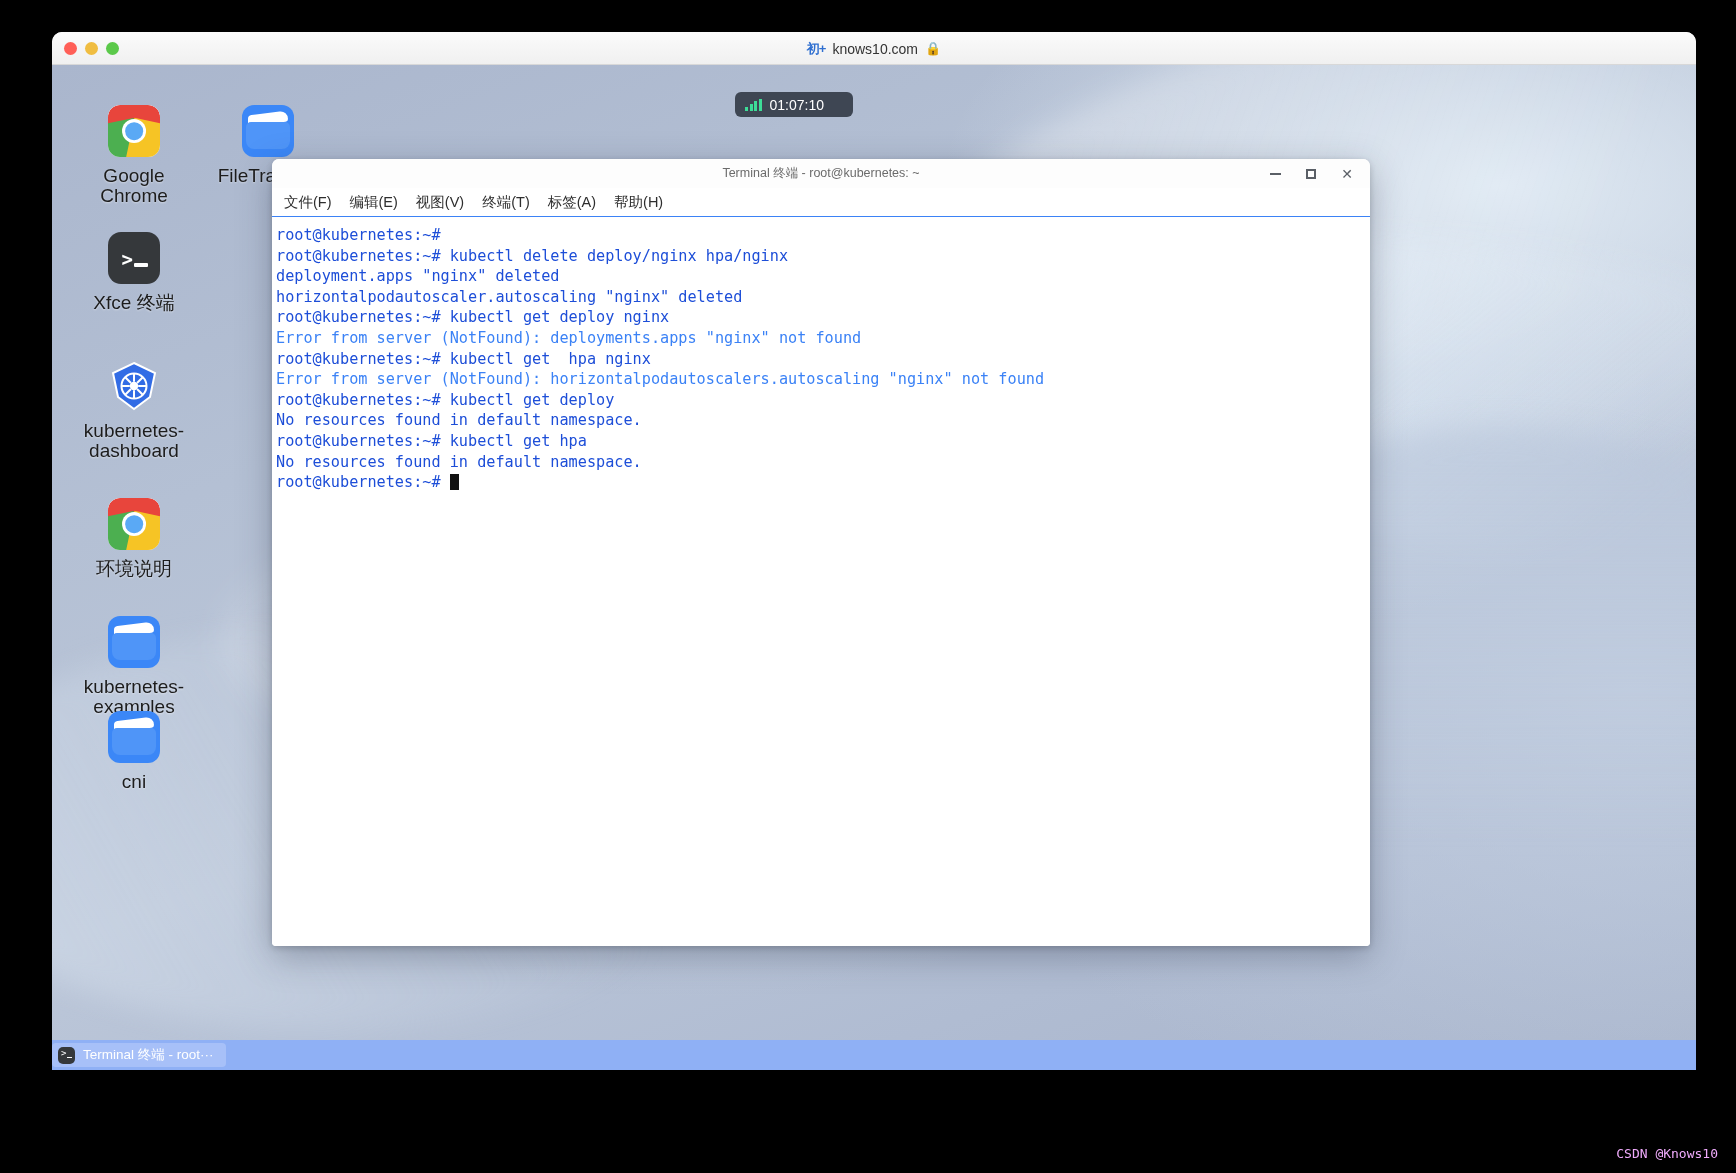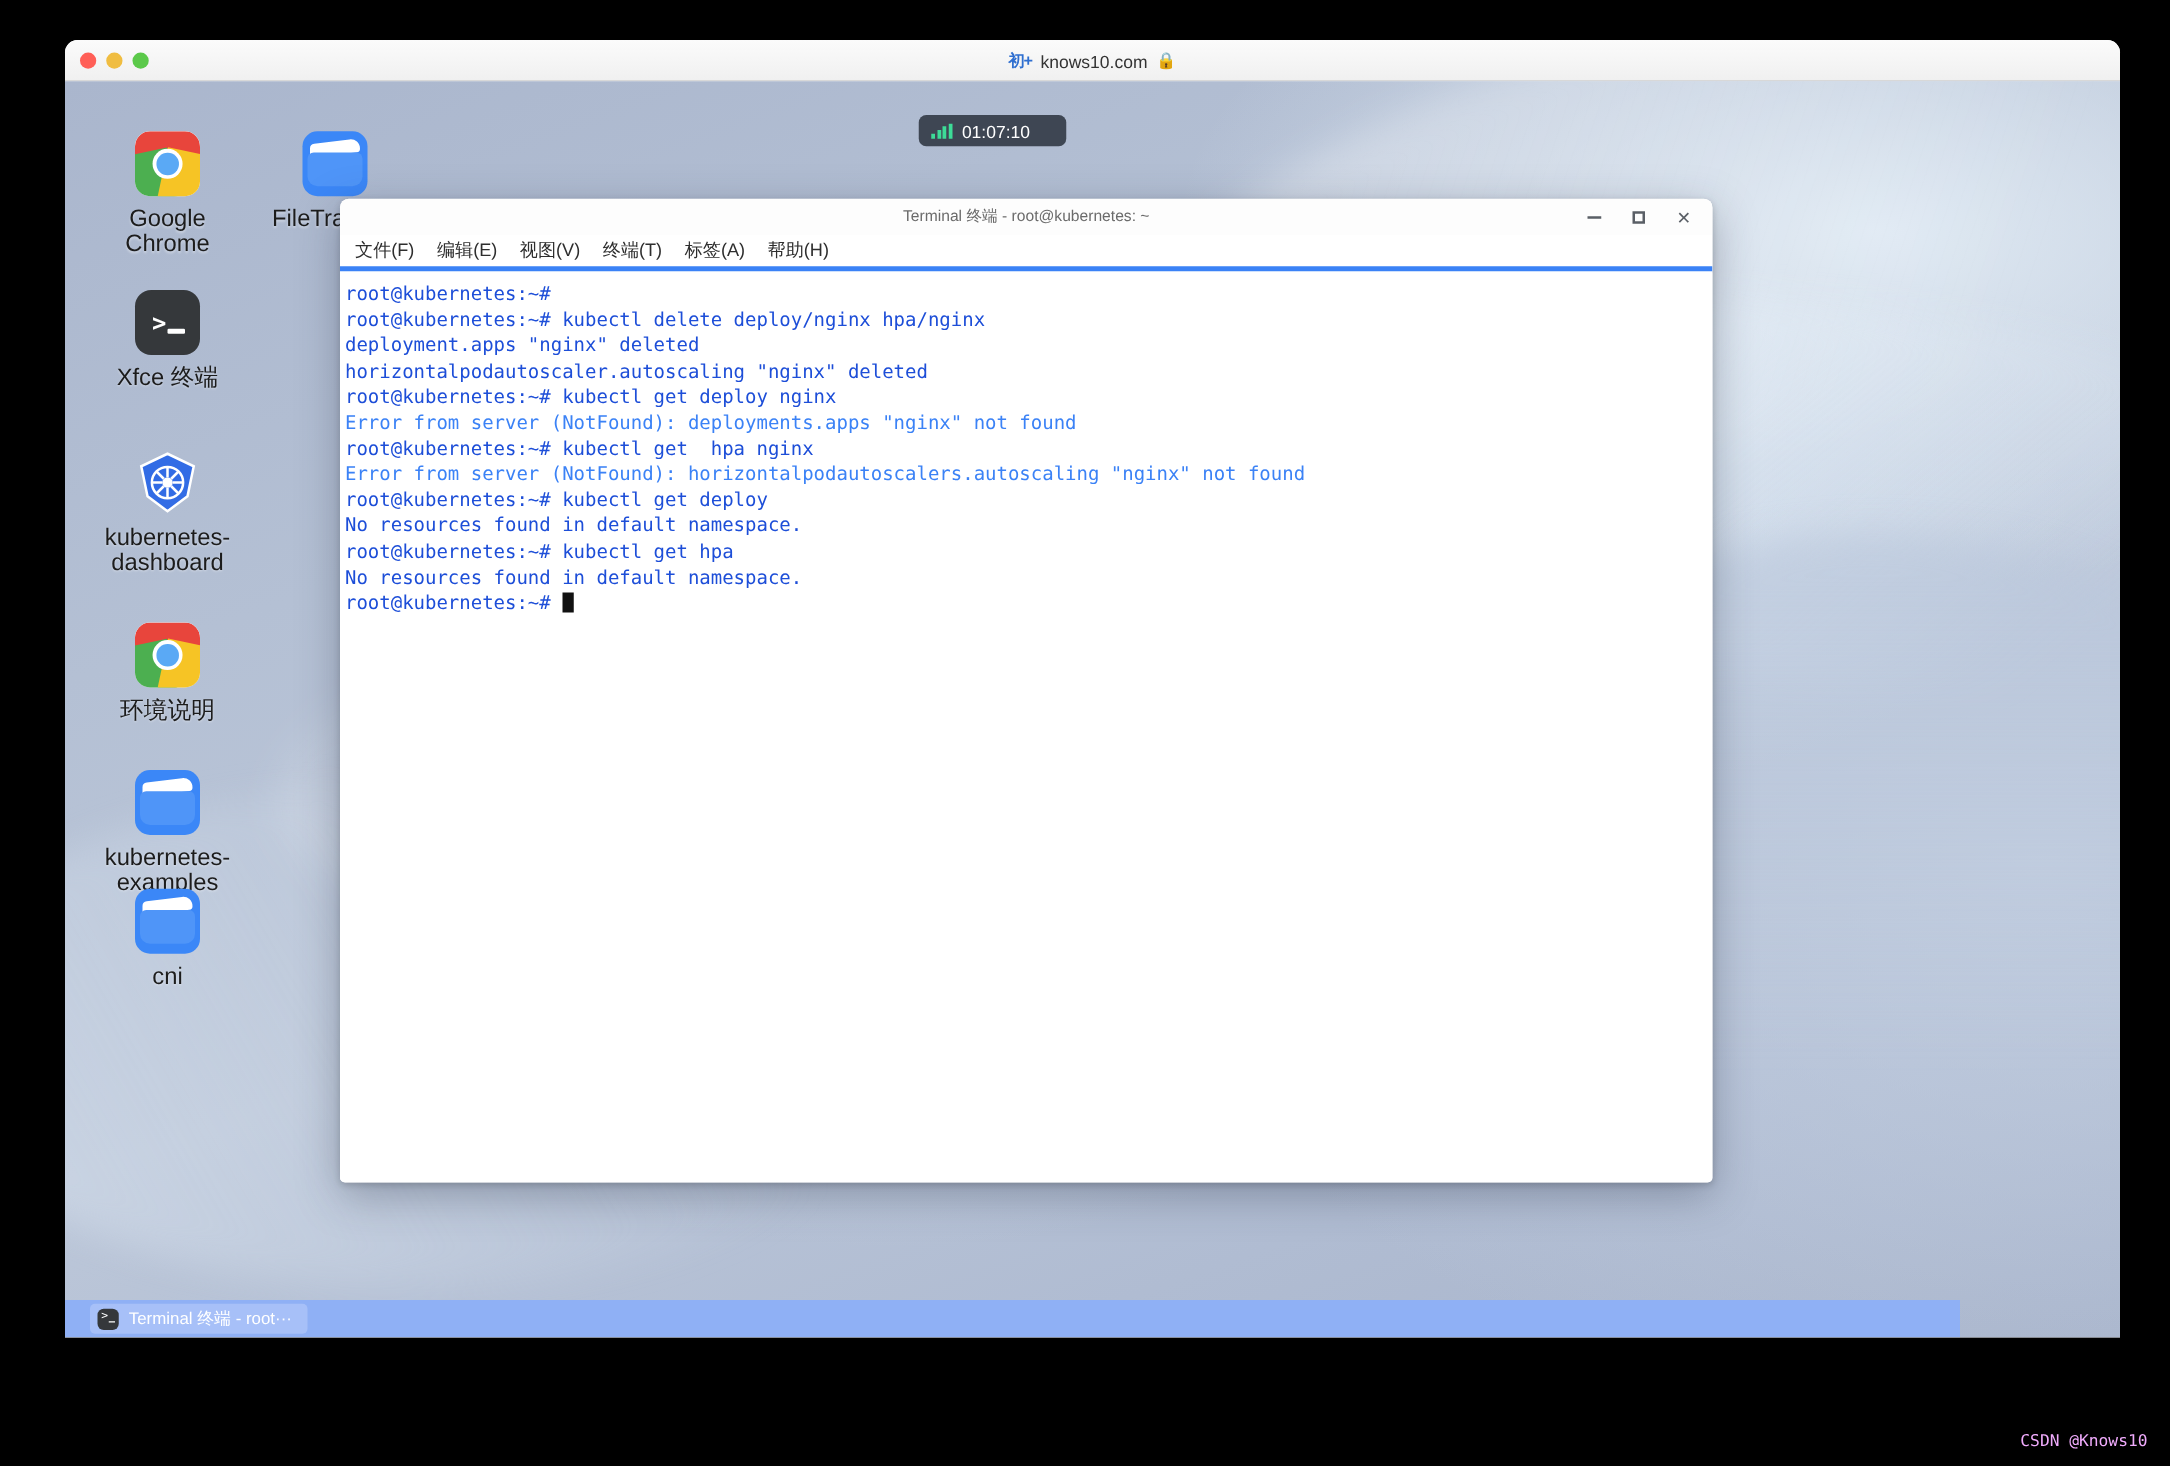--- a/index.html
+++ b/index.html
@@ -176,21 +176,21 @@
     width: 34px; height: 26px;
     display: flex; align-items: center; justify-content: center;
     color: #5a5f66; font-size: 14px; line-height: 1;
     cursor: default;
   }
   .wbtn .mdash { display:block; width: 11px; height: 2px; background:#5a5f66; }
   .wbtn .msq   { display:block; width: 10px; height: 10px; border: 2px solid #5a5f66; }
   .term-menubar {
     height: 29px;
     background: #ffffff;
-    border-bottom: 4px solid #3b82f6;
+    border-bottom: 1px solid #3b82f6;
     display: flex; align-items: center;
     padding: 0 4px;
     gap: 2px;
   }
   .menu-item {
     padding: 3px 8px;
     font-size: 14.5px; color: #2e2e2e;
     border-radius: 3px;
   }
   .term-body {
@@ -210,24 +210,24 @@
     display: inline-block;
     width: 9px; height: 16px;
     background: #111;
     vertical-align: -3px;
   }
 
   
   .taskbar {
     position: absolute;
     left: 0; bottom: 0;
-    width: 1516px; height: 30px;
+    width: 1644px; height: 30px;
     background: #8fb0f5;
     display: flex; align-items: center;
-    padding-left: 20px;
+    padding-left: 0;
     z-index: 70;
   }
   .task-btn {
     height: 24px;
     display: flex; align-items: center; gap: 8px;
     padding: 0 12px 0 6px;
     background: #a7c0f8;
     border-radius: 4px;
     color: #ffffff; font-size: 13.5px;
     max-width: 190px;

